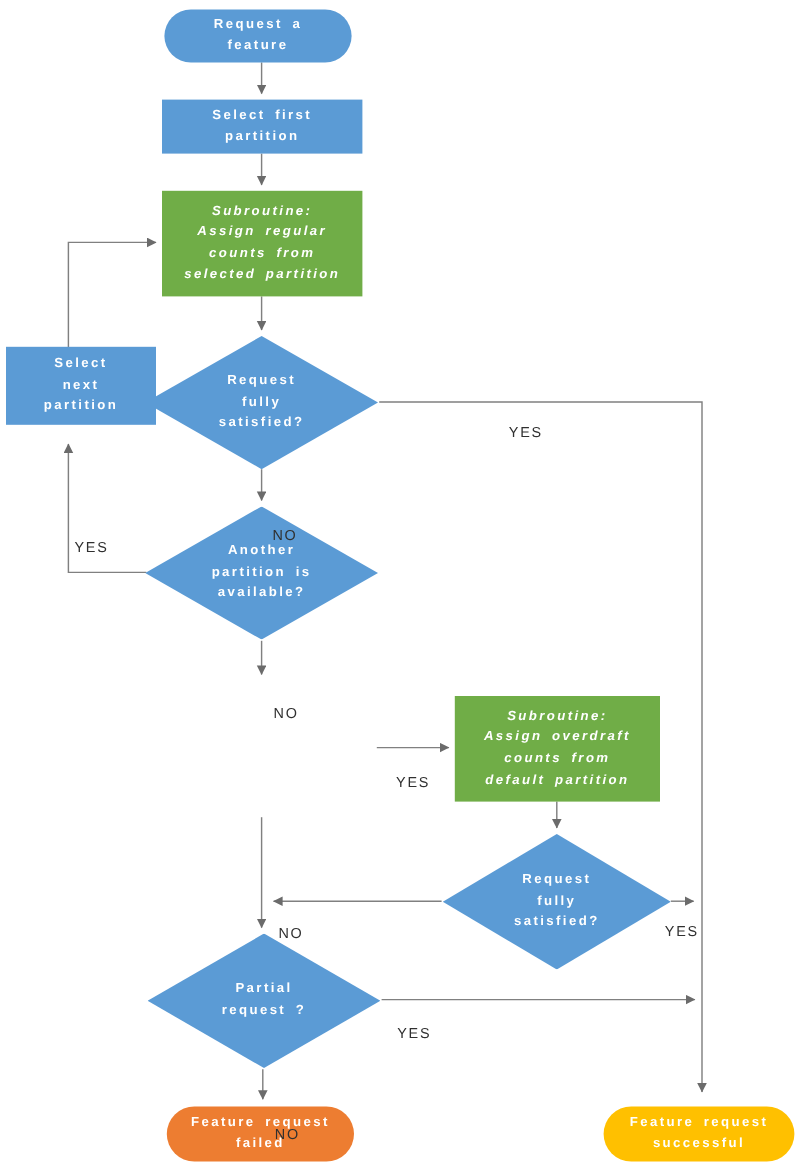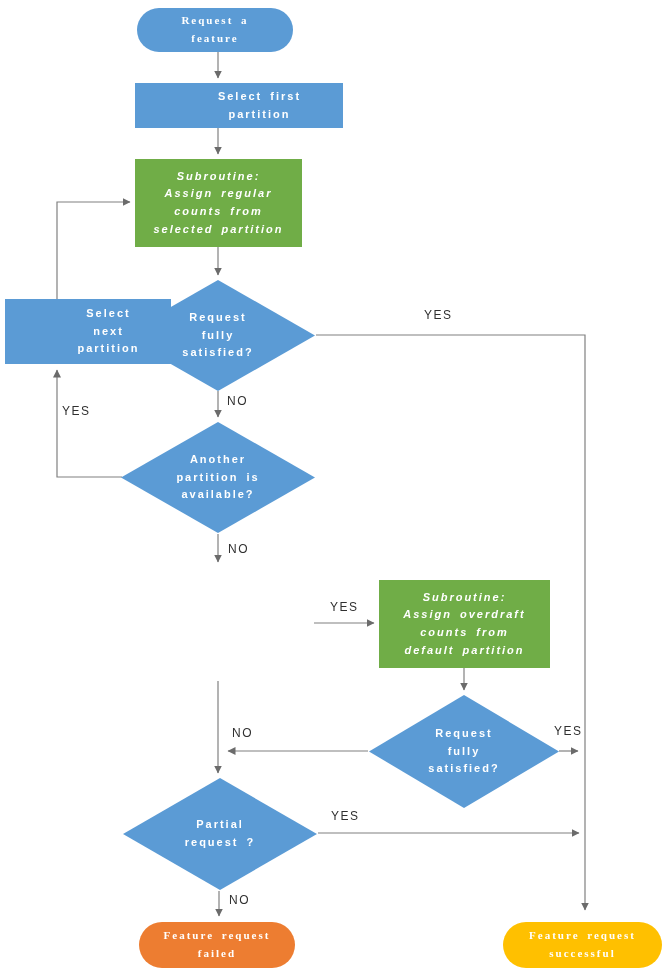--- a/index.html
+++ b/index.html
@@ -7,33 +7,33 @@
     width:665px;height:972px;position:relative;background:#ffffff;
     font-family:"Liberation Sans", sans-serif;overflow:hidden;
   }
   #canvas{position:absolute;inset:0;width:665px;height:972px;}
   svg.wires{position:absolute;left:0;top:0;pointer-events:none;}
   .node{
     position:absolute;display:flex;align-items:center;justify-content:center;
     text-align:center;color:#ffffff;font-weight:700;font-size:11px;
     line-height:1.6;letter-spacing:2px;word-spacing:3px;white-space:pre-line;
   }
-  .process{background:var(--blue,#5B9BD5);padding-left:41px;}
+  .process{background:var(--blue,#5B9BD5);}
   .subroutine{background:var(--green,#70AD47);font-style:italic;}
-  .terminator{border-radius:23px;font-family:Liberation Serif, serif;}
+  .terminator{border-radius:23px;}
   .term-start{background:var(--blue,#5B9BD5);}
   .term-fail{background:var(--orange,#ED7D31);}
   .term-success{background:var(--yellow,#FFC000);}
   .diamond{
     background:var(--blue,#5B9BD5);
     clip-path:polygon(50% 0%,100% 50%,50% 100%,0% 50%);
   }
   .edge-label{
     position:absolute;font-size:12px;font-weight:400;color:var(--label,#303030);
-    letter-spacing:1.5px;white-space:nowrap;
+    letter-spacing:1.5px;white-space:nowrap;margin-top:45px;
   }
 </style>
 </head>
 <body style="--blue: #5B9BD5; --green: #70AD47; --orange: #ED7D31; --yellow: #FFC000; --label: #303030;">
 
 <div id="canvas">
 
   <svg class="wires" width="665" height="972" viewBox="0 0 665 972">
     <defs>
       <marker id="arrow" markerWidth="9" markerHeight="9" refX="7.5" refY="4" orient="auto" markerUnits="userSpaceOnUse">
@@ -67,21 +67,21 @@
 
   <div class="node subroutine" style="left:135px;top:159px;width:167px;height:88px;">Subroutine:
 Assign regular
 counts from
 selected partition</div>
 
   <div class="node diamond" style="left:121px;top:280px;width:194px;height:111px;">Request
 fully
 satisfied?</div>
 
-  <div class="node process" style="left:5px;top:299px;width:125px;height:65px;">Select
+  <div class="node process" style="left:5px;top:289px;width:125px;height:65px;">Select
 next
 partition</div>
 
   <div class="node diamond" style="left:121px;top:422px;width:194px;height:111px;">Another
 partition is
 available?</div>
 
 
   <div class="node subroutine" style="left:379px;top:580px;width:171px;height:88px;">Subroutine:
 Assign overdraft

